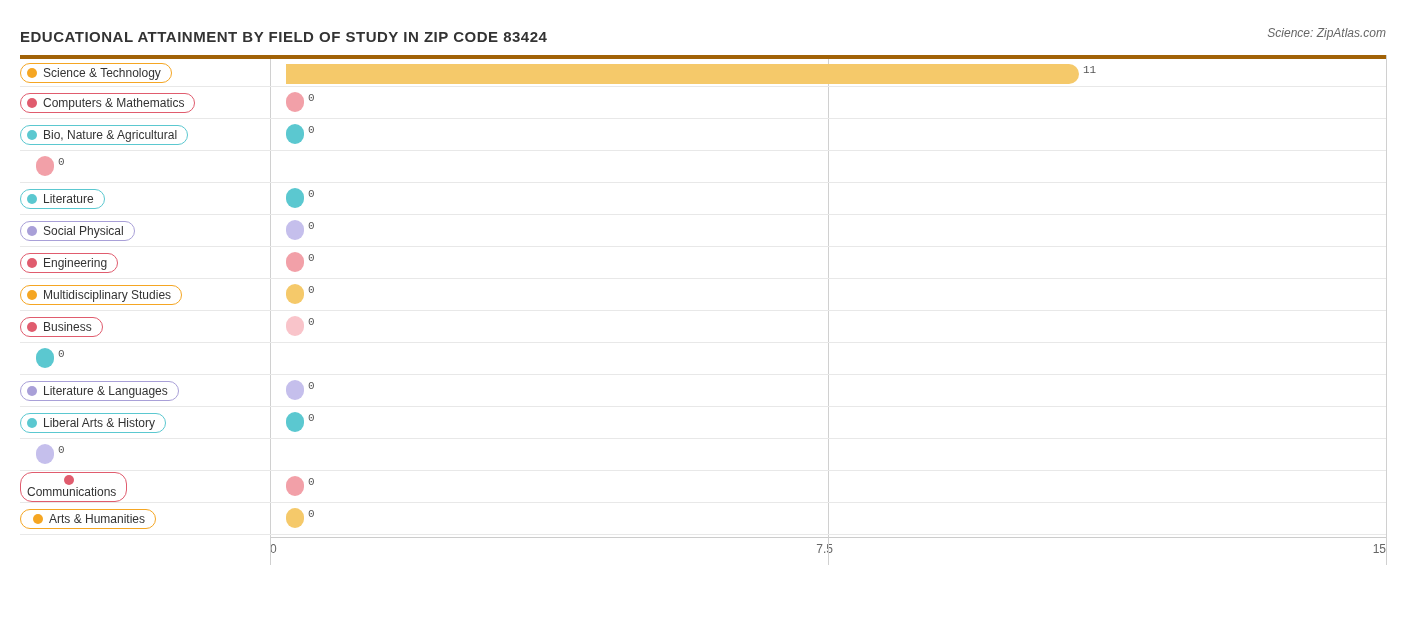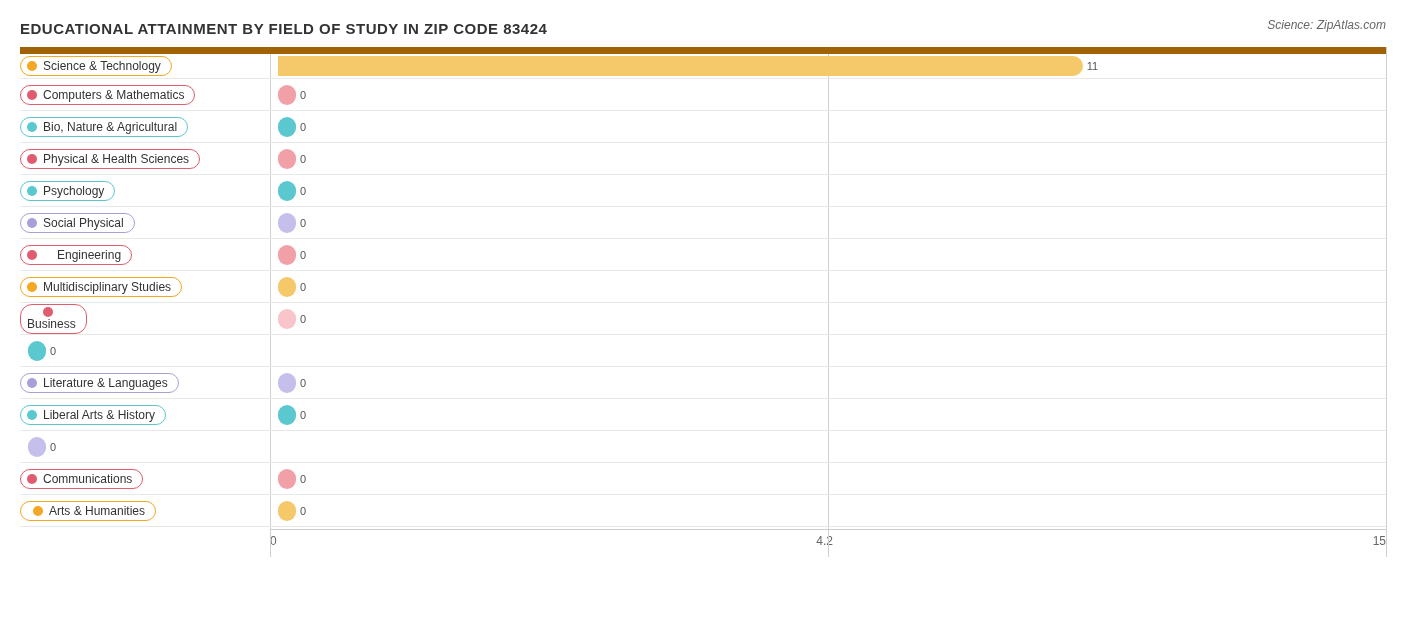--- a/index.html
+++ b/index.html
@@ -8,20 +8,21 @@
       background: #fff;
       width: 1406px;
       height: 631px;
       overflow: hidden;
     }
     .chart-container {
       width: 1406px;
       height: 451px;
       padding: 20px 20px 40px 20px;
       position: relative;
+      margin-top: 8px;
     }
     .chart-title {
       font-size: 15px;
       font-weight: bold;
       color: #333;
       text-transform: uppercase;
       letter-spacing: 0.5px;
       margin-bottom: 4px;
     }
     .chart-source {
@@ -43,21 +44,21 @@
       z-index: 2;
     }
     .bar-row {
       display: flex;
       align-items: center;
       height: 32px;
       border-bottom: 1px solid #e8e8e8;
       position: relative;
     }
     .bar-row:first-child {
-      border-top: 7px solid #a16207;
+      border-top: 4px solid #a16207;
     }
     .label-area {
       width: 250px;
       padding-right: 4px;
       display: flex;
       align-items: center;
       height: 100%;
       flex-shrink: 0;
     }
     .label-pill {
@@ -74,24 +75,24 @@
     .label-dot {
       width: 10px;
       height: 10px;
       border-radius: 50%;
       margin-right: 6px;
       flex-shrink: 0;
     }
     .bar-area {
       flex: 1;
       display: flex;
-      align-items: center;
       height: 100%;
-      padding: 5px 8px;
-      position: relative;
+      padding: 5px 16px;
+      position: relative;
+      font-family: Liberation Mono, monospace;
     }
     .bar {
       height: 20px;
       border-radius: 0 10px 10px 0;
       position: relative;
       display: flex;
       align-items: center;
     }
     .bar-value {
       font-size: 11px;
@@ -162,36 +163,30 @@
                 <div class="label-dot" style="background: rgb(91, 200, 208);"></div>
                 <span>Bio, Nature &amp; Agricultural</span>
               </div>
             </div>
             <div class="bar-area">
               <div class="bar" style="width: 18px; background: rgb(91, 200, 208); border-radius: 10px;"></div>
               <span class="bar-value">0</span>
             </div>
           </div>
           <div class="bar-row">
-            <div class="label-area">
-              <div class="label-pill" style="border-color: rgb(224, 92, 110);">
-                <div class="label-dot" style="background: rgb(224, 92, 110);"></div>
-                <span>Physical &amp; Health Sciences</span>
-              </div>
-            </div>
             <div class="bar-area">
               <div class="bar" style="width: 18px; background: rgb(242, 160, 168); border-radius: 10px;"></div>
               <span class="bar-value">0</span>
             </div>
           </div>
           <div class="bar-row">
             <div class="label-area">
               <div class="label-pill" style="border-color: rgb(91, 200, 208);">
                 <div class="label-dot" style="background: rgb(91, 200, 208);"></div>
-                <span>Psychology</span>
+                <span>Literature</span>
               </div>
             </div>
             <div class="bar-area">
               <div class="bar" style="width: 18px; background: rgb(91, 200, 208); border-radius: 10px;"></div>
               <span class="bar-value">0</span>
             </div>
           </div>
           <div class="bar-row">
             <div class="label-area">
               <div class="label-pill" style="border-color: rgb(169, 160, 216);">
@@ -199,21 +194,21 @@
                 <span>Social Physical</span>
               </div>
             </div>
             <div class="bar-area">
               <div class="bar" style="width: 18px; background: rgb(197, 191, 236); border-radius: 10px;"></div>
               <span class="bar-value">0</span>
             </div>
           </div>
           <div class="bar-row">
             <div class="label-area">
-              <div class="label-pill" style="border-color: rgb(224, 92, 110); gap: 14px;">
+              <div class="label-pill" style="border-color: rgb(224, 92, 110);">
                 <div class="label-dot" style="background: rgb(224, 92, 110);"></div>
                 <span>Engineering</span>
               </div>
             </div>
             <div class="bar-area">
               <div class="bar" style="width: 18px; background: rgb(242, 160, 168); border-radius: 10px;"></div>
               <span class="bar-value">0</span>
             </div>
           </div>
           <div class="bar-row">
@@ -223,21 +218,21 @@
                 <span>Multidisciplinary Studies</span>
               </div>
             </div>
             <div class="bar-area">
               <div class="bar" style="width: 18px; background: rgb(245, 201, 106); border-radius: 10px;"></div>
               <span class="bar-value">0</span>
             </div>
           </div>
           <div class="bar-row">
             <div class="label-area">
-              <div class="label-pill" style="border-color: rgb(224, 92, 110); flex-direction: column;">
+              <div class="label-pill" style="border-color: rgb(224, 92, 110);">
                 <div class="label-dot" style="background: rgb(224, 92, 110);"></div>
                 <span>Business</span>
               </div>
             </div>
             <div class="bar-area">
               <div class="bar" style="width: 18px; background: rgb(249, 196, 202); border-radius: 10px;"></div>
               <span class="bar-value">0</span>
             </div>
           </div>
           <div class="bar-row">
@@ -271,21 +266,21 @@
             </div>
           </div>
           <div class="bar-row">
             <div class="bar-area">
               <div class="bar" style="width: 18px; background: rgb(197, 191, 236); border-radius: 10px;"></div>
               <span class="bar-value">0</span>
             </div>
           </div>
           <div class="bar-row">
             <div class="label-area">
-              <div class="label-pill" style="border-color: rgb(224, 92, 110);">
+              <div class="label-pill" style="border-color: rgb(224, 92, 110); flex-direction: column;">
                 <div class="label-dot" style="background: rgb(224, 92, 110);"></div>
                 <span>Communications</span>
               </div>
             </div>
             <div class="bar-area">
               <div class="bar" style="width: 18px; background: rgb(242, 160, 168); border-radius: 10px;"></div>
               <span class="bar-value">0</span>
             </div>
           </div>
           <div class="bar-row">
@@ -298,19 +293,19 @@
             <div class="bar-area">
               <div class="bar" style="width: 18px; background: rgb(245, 201, 106); border-radius: 10px;"></div>
               <span class="bar-value">0</span>
             </div>
           </div>
         </div>
 
       <div class="x-axis-container">
         <div class="x-axis">
           <span class="x-tick">0</span>
-          <span class="x-tick">4.2</span>
+          <span class="x-tick">7.5</span>
           <span class="x-tick">15</span>
         </div>
       </div>
     </div>
   </div>
 </div>
 
 </body></html>

